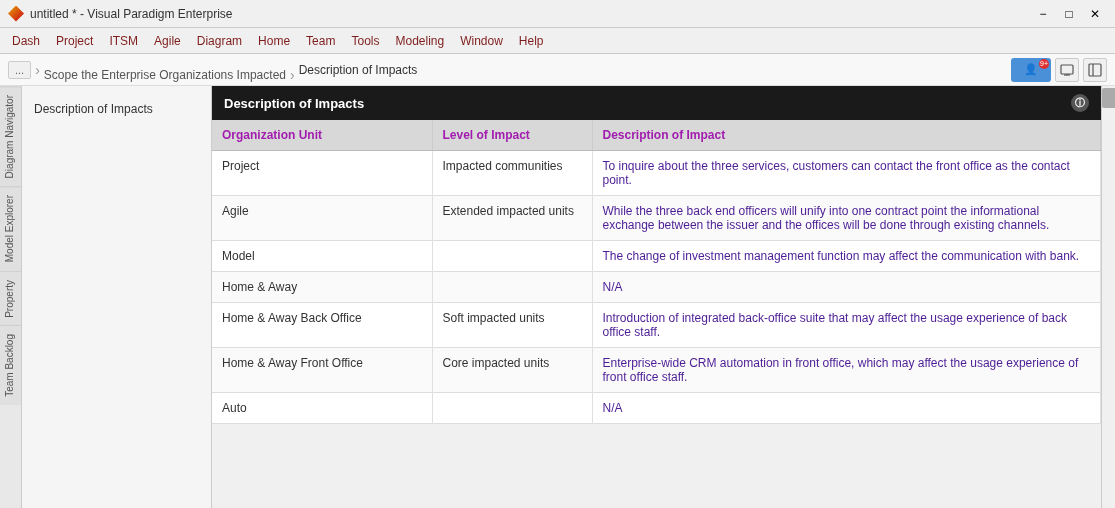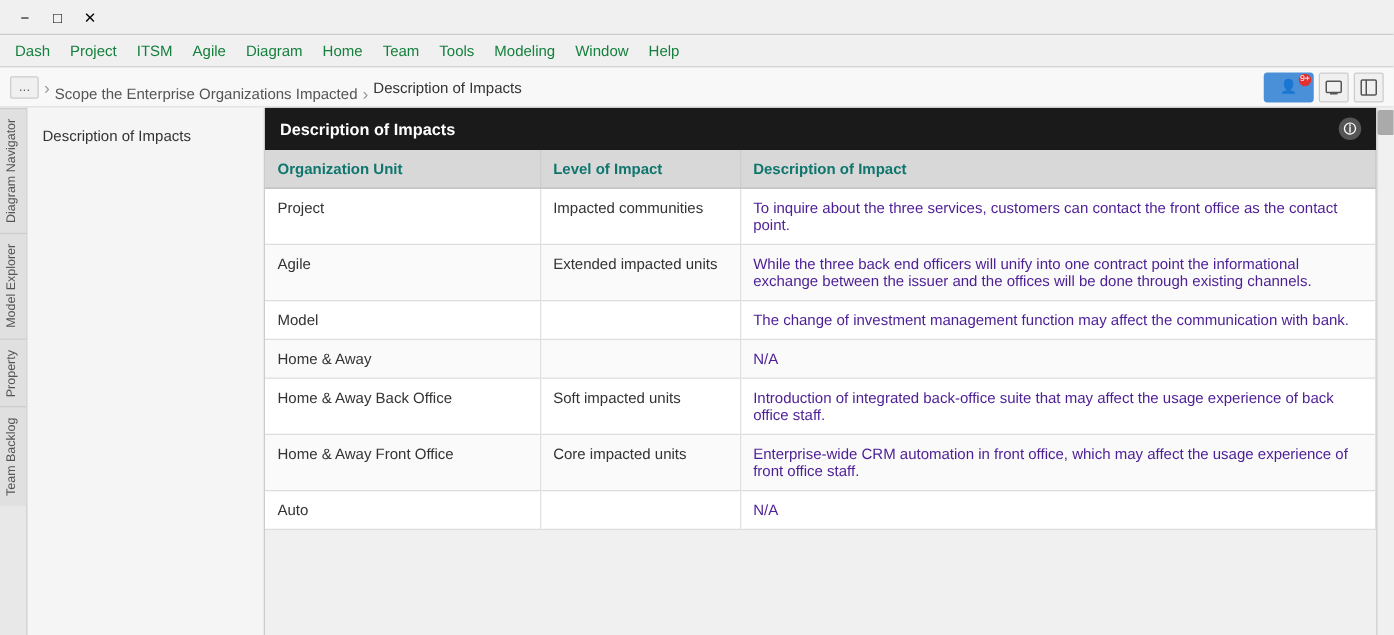--- a/index.html
+++ b/index.html
@@ -16,21 +16,21 @@
     .titlebar-title { font-size: 12px; color: #333; }
     .titlebar-controls { display: flex; gap: 2px; }
     .titlebar-btn { width: 24px; height: 20px; border: none; background: transparent; cursor: pointer; font-size: 12px; display: flex; align-items: center; justify-content: center; }
 
     
     .menubar {
       display: flex; align-items: center; background: #f0f0f0;
       padding: 2px 4px; height: 26px; border-bottom: 1px solid #ccc;
     }
     .menu-item {
-      padding: 3px 8px; font-size: 12px; cursor: pointer; color: #15803d;
+      padding: 3px 8px; font-size: 12px; cursor: pointer; color: #7f1d1d;
       border-radius: 2px;
     }
 
     
     .breadcrumb-bar {
       display: flex; align-items: center; background: #f8f8f8;
       padding: 4px 8px; height: 32px; border-bottom: 1px solid #ddd; gap: 4px;
     }
     .breadcrumb-nav-btn {
       padding: 2px 6px; font-size: 11px; color: #666; cursor: pointer;
@@ -87,40 +87,44 @@
       font-size: 10px; color: white; cursor: pointer;
     }
 
     
     .table-container { flex: 1; overflow-y: auto; }
     table { width: 100%; border-collapse: collapse; }
     thead tr { background: #d8d8d8; }
     thead th { 
       padding: 8px 10px; text-align: left; font-size: 12px; font-weight: bold;
       border-right: 1px solid #ccc; border-bottom: 1px solid #bbb;
-      color: #0f766e;
+      color: #a21caf;
     }
     tbody tr { border-bottom: 1px solid #ddd; }
     tbody tr:nth-child(even) { background: #fafafa; }
     tbody tr:nth-child(odd) { background: #ffffff; }
     tbody td { 
       padding: 8px 10px; font-size: 12px; vertical-align: top;
       border-right: 1px solid #e0e0e0; color: #333;
     }
     tbody td.description-col { color: #4c1d95; margin-top: 20px; }
     .col-org { width: 220px; }
     .col-level { width: 160px; }
 
     
     .right-scrollbar { width: 14px; background: #f0f0f0; border-left: 1px solid #ccc; }
   </style>
 </head>
 <body>
 
 <div class="titlebar">
+  <div class="titlebar-left">
+    <div class="titlebar-icon"></div>
+    <span class="titlebar-title">untitled * - Visual Paradigm Enterprise</span>
+  </div>
   <div class="titlebar-controls">
     <button class="titlebar-btn">−</button>
     <button class="titlebar-btn">□</button>
     <button class="titlebar-btn close">✕</button>
   </div>
 </div>
 
 <div class="menubar">
   <div class="menu-item">Dash</div>
   <div class="menu-item">Project</div>

